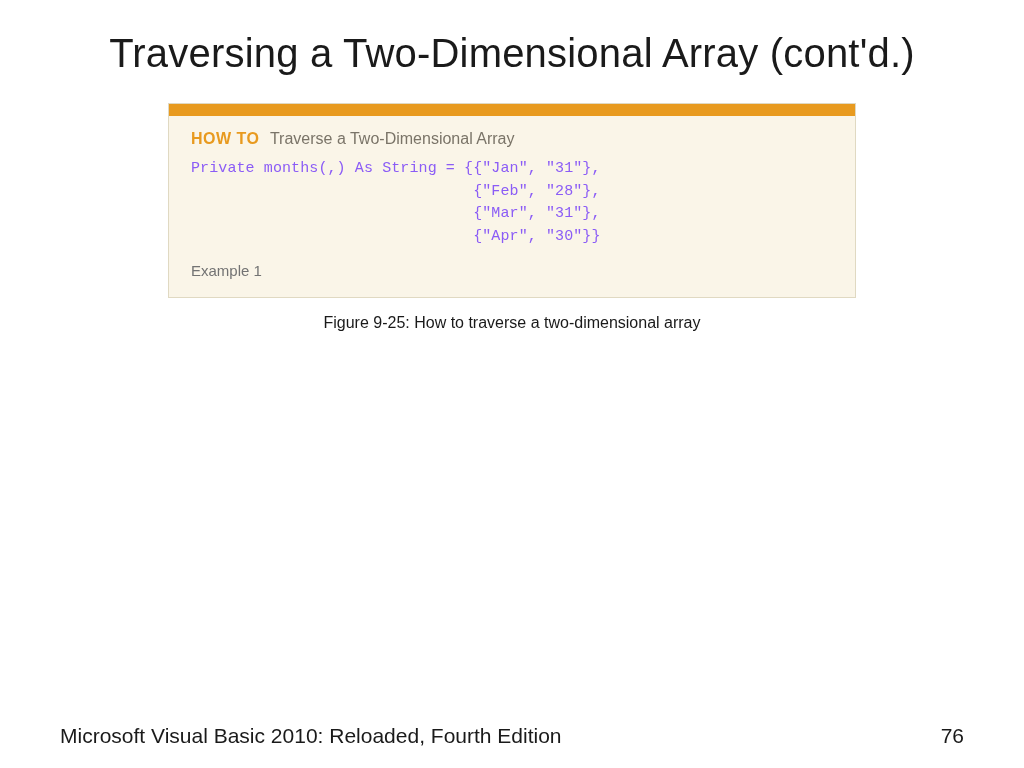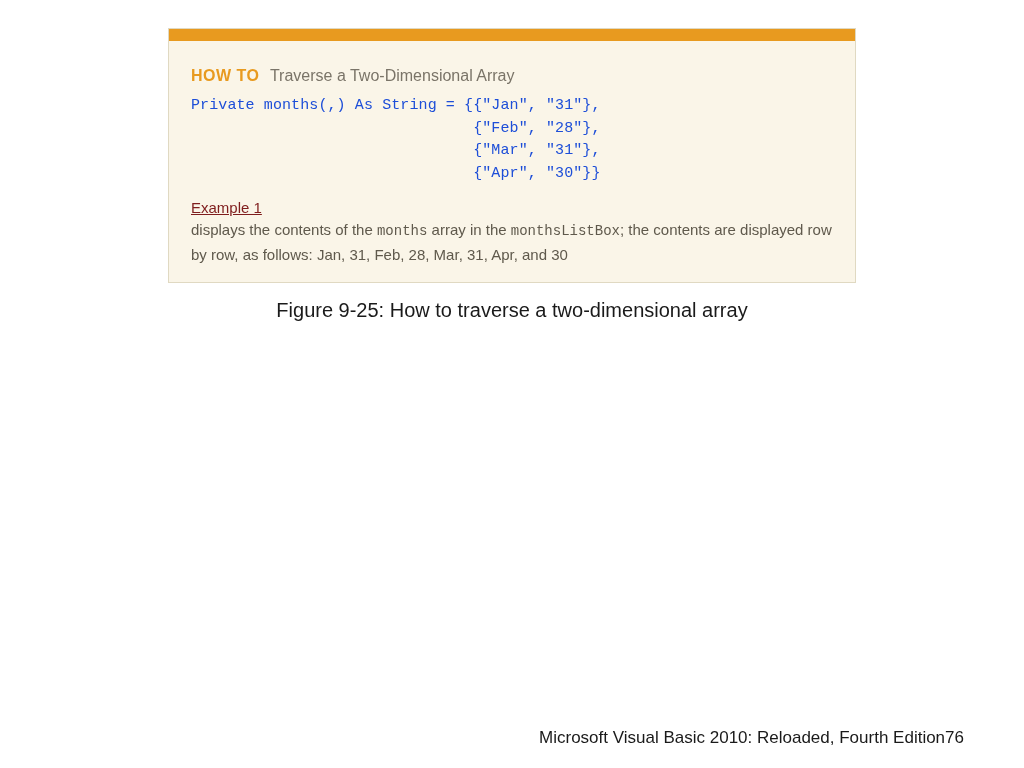--- a/index.html
+++ b/index.html
@@ -31,107 +31,105 @@
     width: 688px;
     background: #faf5e8;
     border: 1px solid #e0d9c2;
   }
   .orange-bar {
     height: 12px;
     background: #e89a1f;
     width: 100%;
   }
   .figure-body {
-    padding: 26px 22px 16px 22px;
+    padding: 14px 22px 16px 22px;
   }
   .howto-line {
     font-size: 16px;
     margin-bottom: 10px;
   }
   .howto-label {
     color: #e89a1f;
     font-weight: 700;
     letter-spacing: 0.5px;
   }
   .howto-title {
     color: #7a7468;
     font-weight: 400;
     margin-left: 6px;
   }
   .code-block {
     font-family: "Courier New", Courier, monospace;
     font-size: 15px;
-    color: #1d4ed8;
+    color: #8b5cf6;
     white-space: pre;
     line-height: 1.5;
     margin-bottom: 6px;
     letter-spacing: 0.1px;
   }
   .example-label {
     font-family: Arial, Helvetica, sans-serif;
     font-size: 15px;
-    color: #7f1d1d;
-    text-decoration: underline;
+    color: #737373;
     margin-top: 14px;
     margin-bottom: 2px;
     display: block;
   }
   .desc {
     font-family: Arial, Helvetica, sans-serif;
     font-size: 15px;
     color: #5f594c;
     line-height: 1.55;
     margin-top: 2px;
   }
   .desc .mono {
     font-family: "Courier New", Courier, monospace;
     font-size: 14px;
   }
   .caption {
     text-align: center;
-    font-size: 20px;
+    font-size: 16px;
     color: #1a1a1a;
     margin-top: 16px;
   }
   .footer {
     position: absolute;
     bottom: 20px;
     left: 60px;
     right: 60px;
     display: flex;
-    justify-content: flex-end;
-    font-size: 17px;
+    justify-content: space-between;
+    font-size: 21px;
     color: #1a1a1a;
+    gap: 20px;
   }
 </style>
 </head>
 <body>
 
 <div class="slide">
 
+  <h1 class="title">Traversing a Two-Dimensional Array (cont'd.)</h1>
 
   <div class="figure-box">
     <div class="orange-bar"></div>
     <div class="figure-body">
       <div class="howto-line">
         <span class="howto-label">HOW TO</span>
         <span class="howto-title">Traverse a Two-Dimensional Array</span>
       </div>
 
       <div class="code-block">Private months(,) As String = {{"Jan", "31"},
                                {"Feb", "28"},
                                {"Mar", "31"},
                                {"Apr", "30"}}</div>
 
       <span class="example-label">Example 1</span>
 
 
-      <div class="desc">
-        <span>displays the contents of the </span><span class="mono">months</span><span> array in the </span><span class="mono">monthsListBox</span><span>; the contents are displayed row by row, as follows: Jan, 31, Feb, 28, Mar, 31, Apr, and 30</span>
-      </div>
     </div>
   </div>
 
   <div class="caption">Figure 9-25: How to traverse a two-dimensional array</div>
 
   <div class="footer">
     <span>Microsoft Visual Basic 2010: Reloaded, Fourth Edition</span>
     <span>76</span>
   </div>
 

